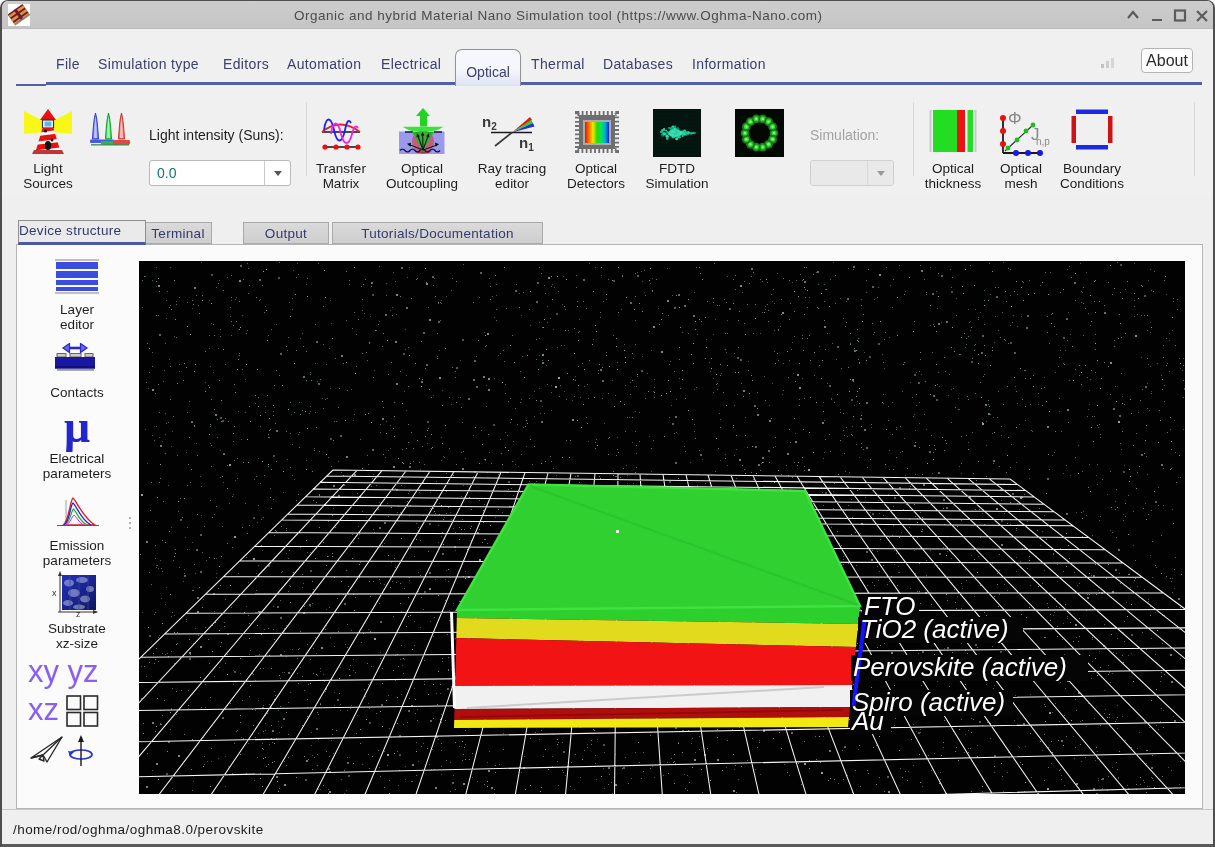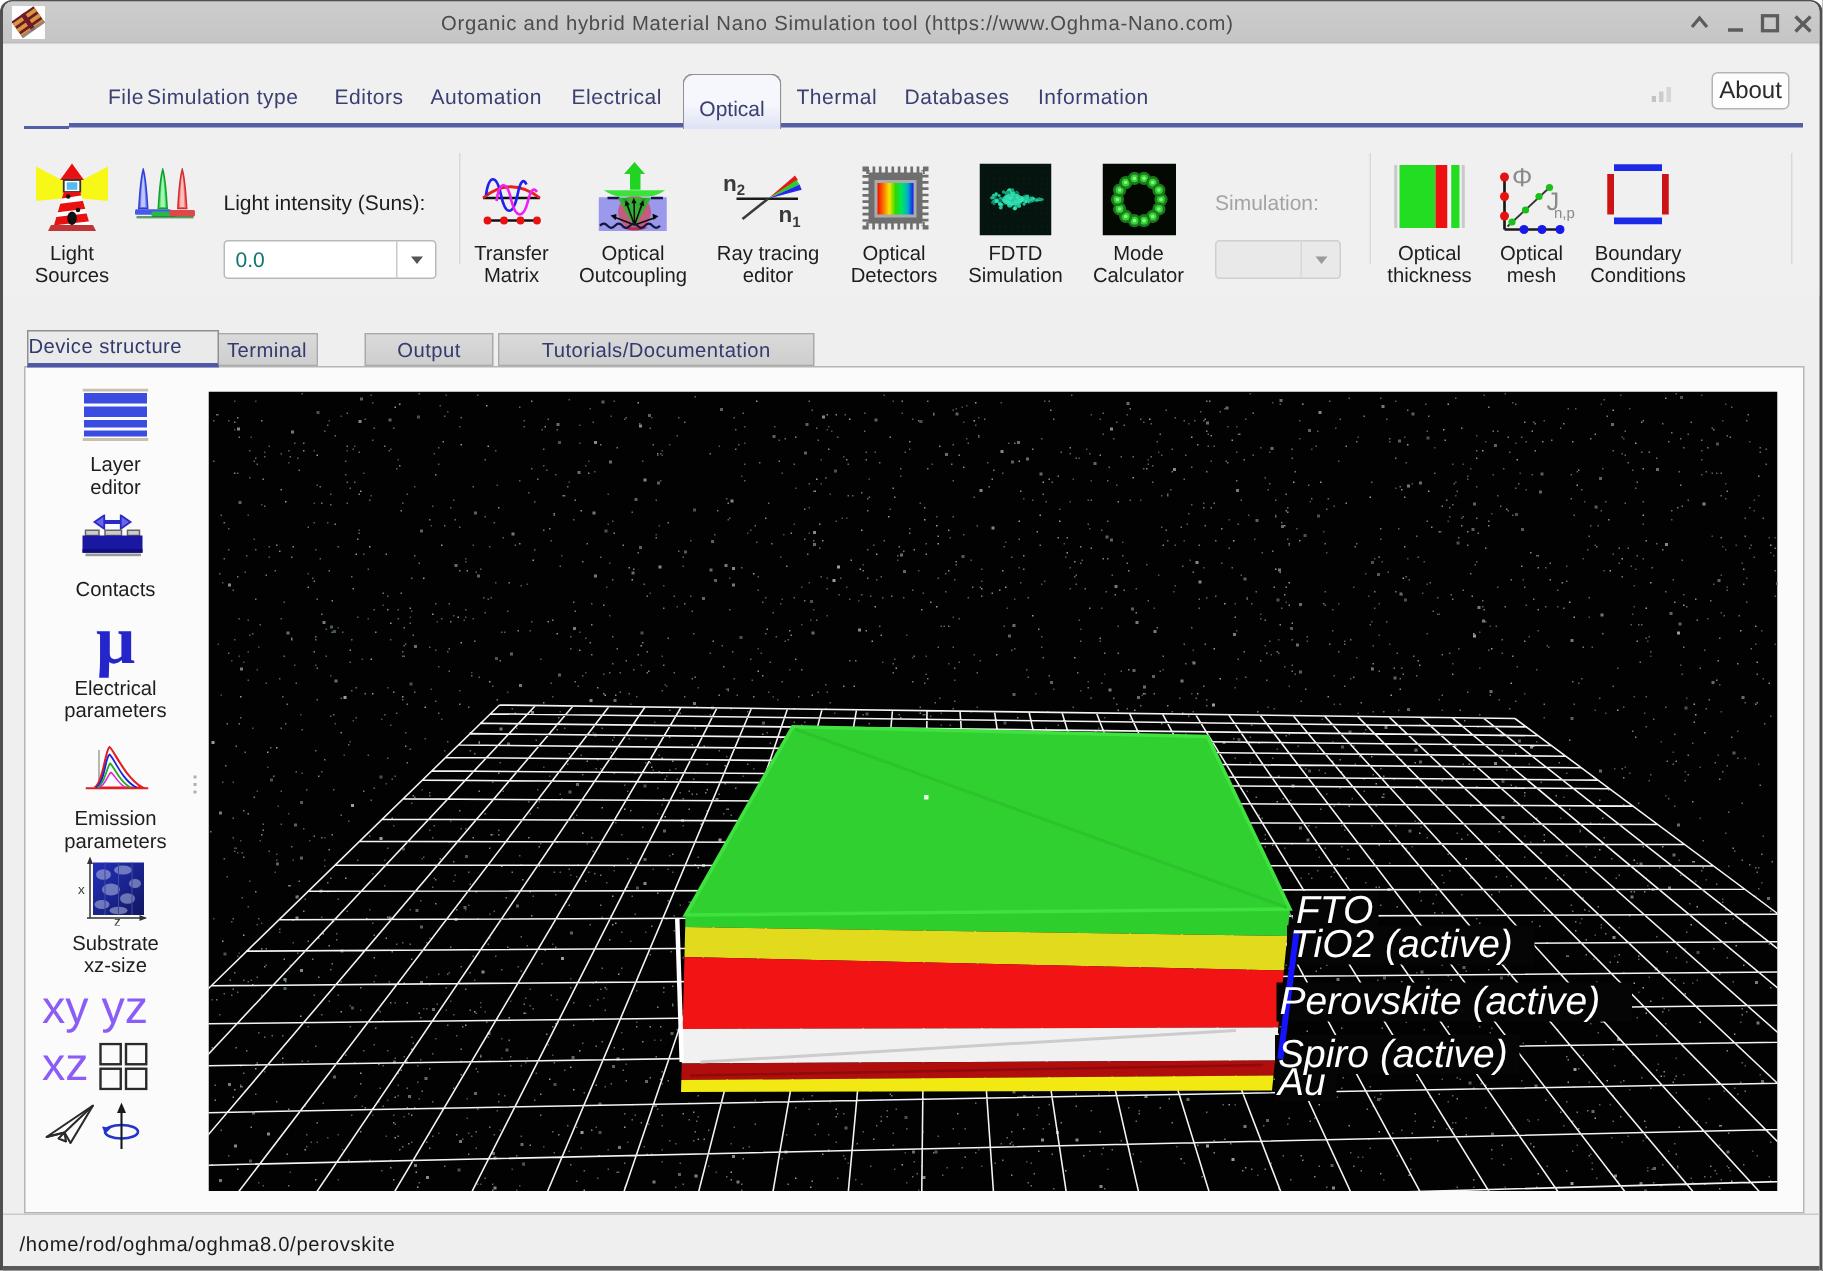--- a/index.html
+++ b/index.html
@@ -45,21 +45,21 @@
 <g stroke="#5c5c5c" stroke-width="2.2" fill="none">
 <polyline points="1,11 6,5 11,11"></polyline>
 <line x1="25" y1="13" x2="35" y2="13"></line>
 <rect x="48" y="3.5" width="10" height="10"></rect>
 <line x1="70" y1="4" x2="80" y2="14"></line>
           <line x1="80" y1="4" x2="70" y2="14"></line>
 </g>
       </svg>
  </div>
  <div class="menubar">
-  <div class="mi" style="left:70px">File</div>
+  <div class="mi" style="left:54px">File</div>
       <div class="mi" style="left:96px">Simulation type</div>
       <div class="mi" style="left:221px">Editors</div>
       <div class="mi" style="left:285px">Automation</div>
       <div class="mi" style="left:379px">Electrical</div>
       <div class="mi" style="left:529px">Thermal</div>
       <div class="mi" style="left:601px">Databases</div>
       <div class="mi" style="left:690px">Information</div>
   <div class="mline" style="left:14px;top:54px;width:30px;height:1.5px"></div>
   <div class="mline" style="left:44px;top:52px;width:1156px;height:3px"></div>
   <div class="opttab">Optical</div>
@@ -86,21 +86,20 @@
       </div>
   <div class="rsep" style="left:304px"></div>
   <div class="rsep" style="left:911px"></div>
   <div class="rsep" style="left:1192px"></div>
   <div class="rlab" style="left:-44px;width:180px">Light<br>Sources</div>
       <div class="rlab" style="left:249px;width:180px">Transfer<br>Matrix</div>
       <div class="rlab" style="left:330px;width:180px">Optical<br>Outcoupling</div>
       <div class="rlab" style="left:420px;width:180px">Ray tracing<br>editor</div>
       <div class="rlab" style="left:504px;width:180px">Optical<br>Detectors</div>
       <div class="rlab" style="left:585px;width:180px">FDTD<br>Simulation</div>
-      <div class="rlab" style="left:667px;width:180px">Mode<br>Calculator</div>
       <div class="rlab" style="left:861px;width:180px">Optical<br>thickness</div>
       <div class="rlab" style="left:929px;width:180px">Optical<br>mesh</div>
       <div class="rlab" style="left:1000px;width:180px">Boundary<br>Conditions</div>
  </div>
  <div class="tabs2">
 <div class="t2sel" style="left:16px;width:128px">Device structure</div>
 <div class="t2" style="left:142px;width:68px">Terminal</div>
 <div class="t2" style="left:241px;width:86px">Output</div>
 <div class="t2" style="left:330px;width:211px">Tutorials/Documentation</div>
 </div>

